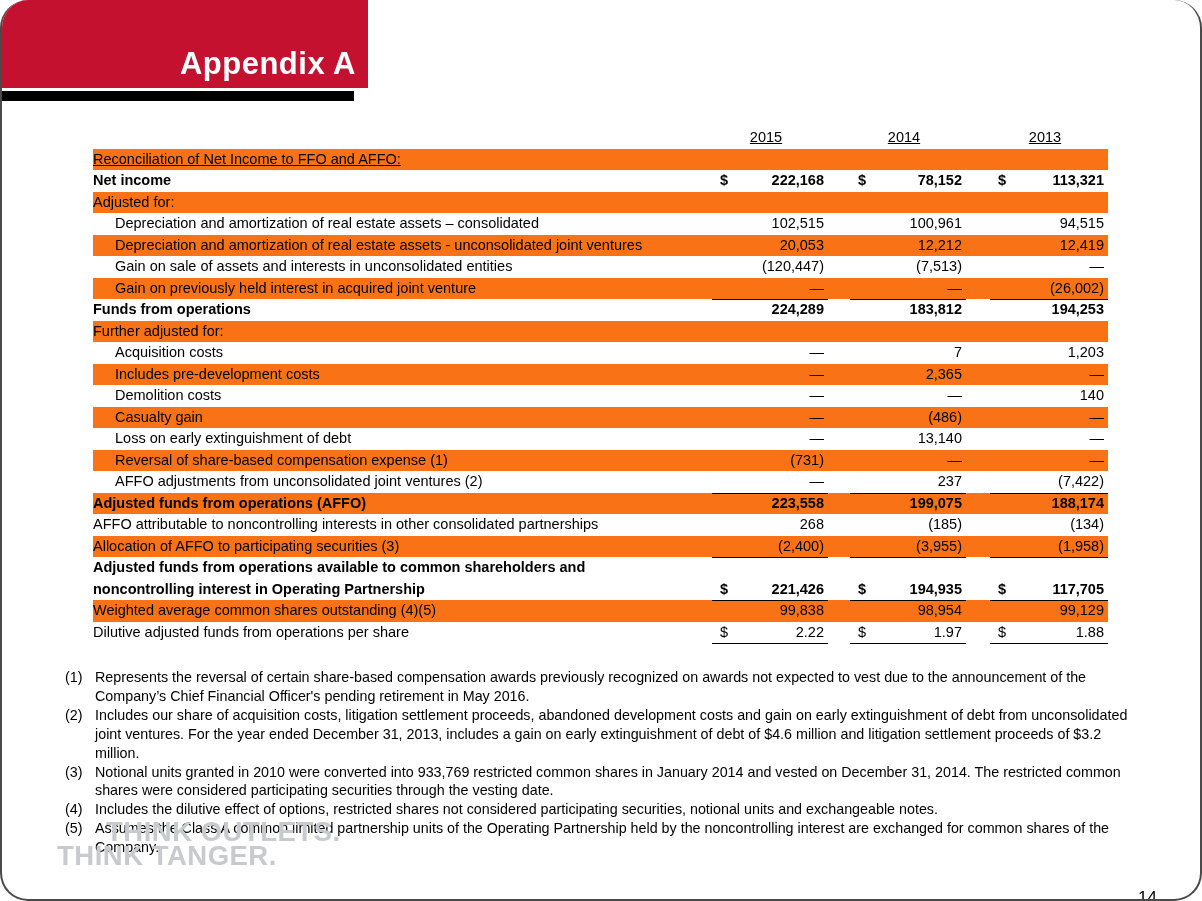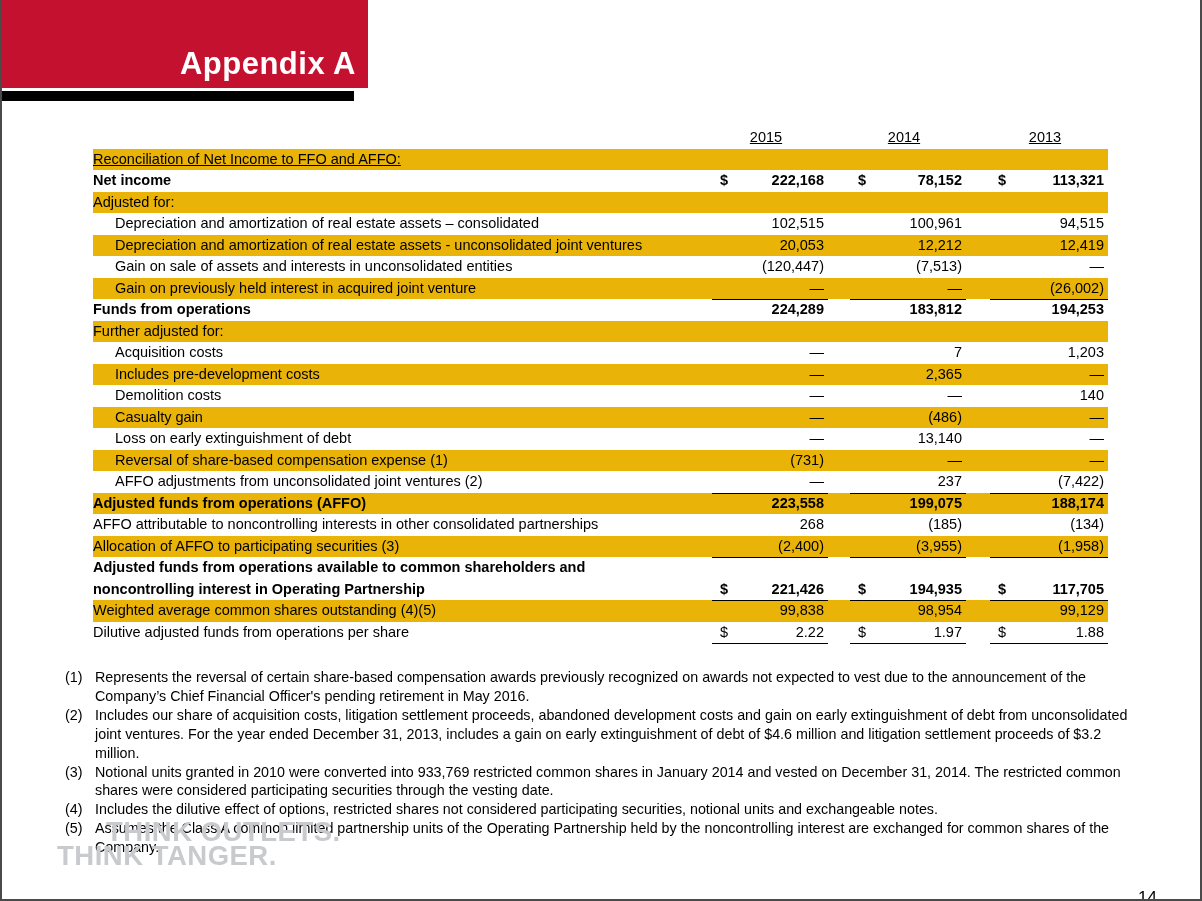--- a/index.html
+++ b/index.html
@@ -1,34 +1,34 @@
 <!DOCTYPE html>
 <html><head>
 <meta charset="utf-8">
 <style>
   html,body { margin:0; padding:0; background:#fff; }
   .slide {
     position:relative; width:1202px; height:901px; background:#ffffff;
     border-left:2px solid #4a4a4a; border-right:2px solid #4a4a4a; border-bottom:2px solid #4a4a4a;
     box-sizing:border-box; overflow:hidden;
-    font-family:"Liberation Sans", sans-serif; color:#000;
+    font-family:"Liberation Sans", sans-serif; color:#000;border-radius:28px;
   }
   
   .banner {
     position:absolute; left:-2px; top:0; width:368px; height:88px; background:#C51130;
     display:flex; align-items:flex-end; justify-content:flex-end;
     padding:0 12px 6px 0; box-sizing:border-box;
   }
   .banner-title { color:#ffffff; font-size:31px; font-weight:bold; letter-spacing:.5px; }
   .black-bar { position:absolute; left:-2px; top:91px; width:354px; height:10px; background:#000; }
 
   
   .fin-table { position:absolute; left:91px; top:127px; width:1015px; font-size:14.5px; }
   .trow { display:flex; height:21.5px; line-height:21.5px; align-items:flex-start; }
-  .trow.stripe { background:#eab308; }
+  .trow.stripe { background:#f97316; }
   .trow.bold { font-weight:bold; }
   .tlabel { flex:1 1 auto; white-space:nowrap; overflow:hidden; }
   .tlabel.ind { padding-left:22px; }
   .tlabel.ul { text-decoration:underline; }
   .vg { flex:0 0 116px; width:116px; display:flex; justify-content:flex-end;
         padding:0 4px 0 8px; box-sizing:border-box; }
   .vg.has-dollar { justify-content:space-between; }
   .vg.vg2 { margin-left:22px; }
   .vg.vg3 { margin-left:24px; flex-basis:118px; width:118px; }
   .vg.rule { border-bottom:1.5px solid #000; }

